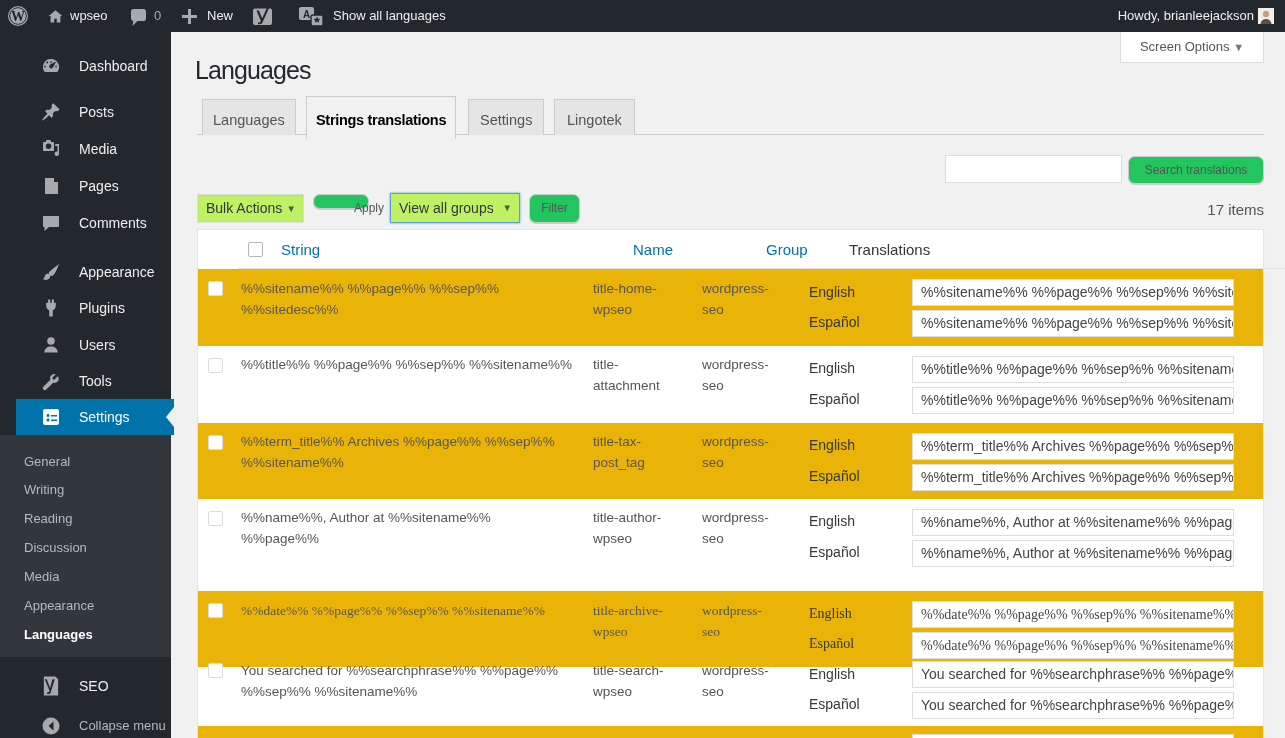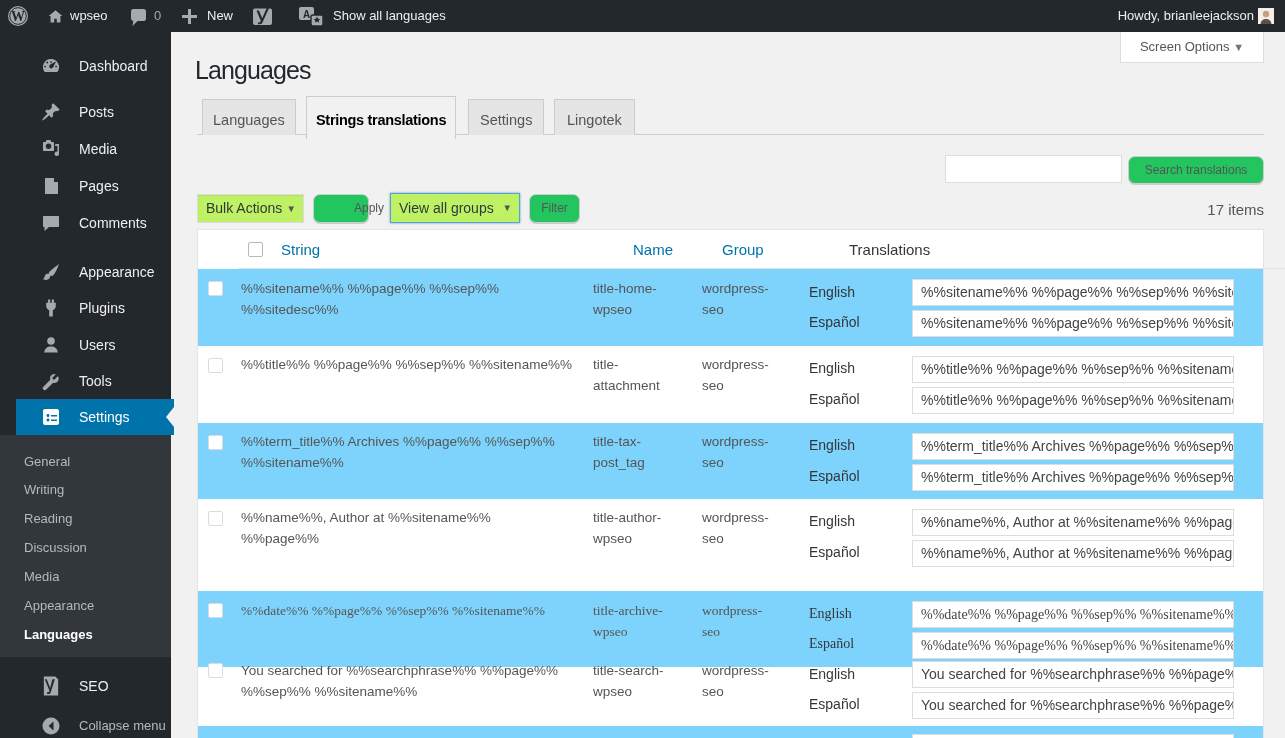--- a/index.html
+++ b/index.html
@@ -29,33 +29,33 @@
 .tab { position:absolute; top:99px; height:36px; line-height:40px; background:#e5e5e5; border:1px solid #ccc; border-bottom:none; color:#555; font-size:14.5px; padding:0 10px; }
 .tab.act { top:96px; height:43px; line-height:46px; background:#f1f1f1; color:#000; font-weight:bold; letter-spacing:-0.3px; z-index:5; padding:0 9px; }
 
 
 .btn { position:absolute; background:#22c55e; border:1px solid #ccc; border-radius:7px; color:#555; font-size:12px; text-align:center; box-shadow:0 1px 0 #ccc; }
 .sel { position:absolute; background:#bef264; border:1px solid #ddd; color:#32373c; font-size:14px; padding:0 0 0 8px; white-space:nowrap; box-shadow:0 1px 2px rgba(0,0,0,.07) inset; }
 .sel .ar { position:absolute; right:7px; top:0; font-size:9.5px; color:#555; }
 #search { position:absolute; left:945px; top:155px; width:177px; height:28px; background:#fff; border:1px solid #ddd; }
 #sbtn { left:1128px; top:156px; width:136px; height:28px; line-height:26px; }
 #sel1 { left:197px; top:194px; width:107px; height:29px; line-height:27px; }
-#apply { left:313px; top:194px; width:56px; height:29px; line-height:27px;padding-left:40px; }
+#apply { left:313px; top:194px; width:56px; height:15px; line-height:27px;padding-left:40px; }
 #sel2 { left:390px; top:193px; width:130px; height:30px; line-height:28px; border:1px solid #5b9dd9; box-shadow:0 0 2px rgba(30,140,190,.8); }
 #filter { left:529px; top:194px; width:51px; height:29px; line-height:27px; }
 #items { position:absolute; top:201px; left:1100px; width:164px; text-align:right; color:#555; font-size:15px; }
 
 
 #table { position:absolute; left:197px; top:229px; width:1067px; height:560px; background:#fff; border:1px solid #e5e5e5; box-shadow:0 1px 1px rgba(0,0,0,.04); }
 #thead { position:absolute; left:0; top:0; width:1065px; height:39px; border-bottom:1px solid #e1e1e1; font-size:15px;margin-left:40px; }
 #thead .hcb { position:absolute; left:10px; top:12px; width:15px; height:15px; border:1px solid #b4b9be; border-radius:2px; background:#fff; }
 #thead .hc { position:absolute; top:11px; }
 #thead a { color:#0073aa; text-decoration:none; }
 .trow { position:absolute; left:0; width:1065px; font-size:13.5px; color:#555; }
-.trow.alt { background:#7dd3fc; }
+.trow.alt { background:#eab308; }
 .trow .cb { position:absolute; left:10px; top:12px; width:15px; height:15px; border:1px solid #dcdcde; border-radius:2px; background:#fff; }
 .trow .str { position:absolute; left:43px; top:8.5px; width:340px; line-height:21px; }
 .trow .nm  { position:absolute; left:395px; top:8.5px; width:110px; line-height:21px; }
 .trow .gr  { position:absolute; left:504px; top:8.5px; width:100px; line-height:21px; }
 .trow .l1  { position:absolute; left:611px; top:14.5px; font-size:14px; color:#32373c; }
 .trow .l2  { position:absolute; left:611px; top:45px; font-size:14px; color:#32373c; }
 .tin { position:absolute; left:714px; width:322px; height:27px; background:#fff; border:1px solid #ddd; font-size:14px; color:#444; line-height:25px; padding:0 0 0 8px; white-space:nowrap; overflow:hidden; }
 .tin.i1 { top:10px; } .tin.i2 { top:41px; }
 </style>
 </head>
@@ -215,21 +215,21 @@
 <div class="btn" id="apply">Apply</div>
 <div class="sel" id="sel2">View all groups<span class="ar">▼</span></div>
 <div class="btn" id="filter">Filter</div>
 <div id="items">17 items</div>
 
 <div id="table">
   <div id="thead">
     <span class="hcb"></span>
     <span class="hc" style="left:43px;"><a>String</a></span>
     <span class="hc" style="left:395px;"><a>Name</a></span>
-    <span class="hc" style="left:484px;"><a>Group</a></span>
+    <span class="hc" style="left:528px;"><a>Group</a></span>
     <span class="hc" style="left:611px; color:#32373c;">Translations</span>
   </div>
   <div class="trow alt" style="top:39px; height:76.5px;">
     <span class="cb"></span>
     <div class="str">%%sitename%% %%page%% %%sep%%<br>%%sitedesc%%</div>
     <div class="nm">title-home-<br>wpseo</div>
     <div class="gr">wordpress-<br>seo</div>
     <div class="l1">English</div>
     <div class="l2">Español</div>
     <div class="tin i1">%%sitename%% %%page%% %%sep%% %%sitedesc%%</div>

